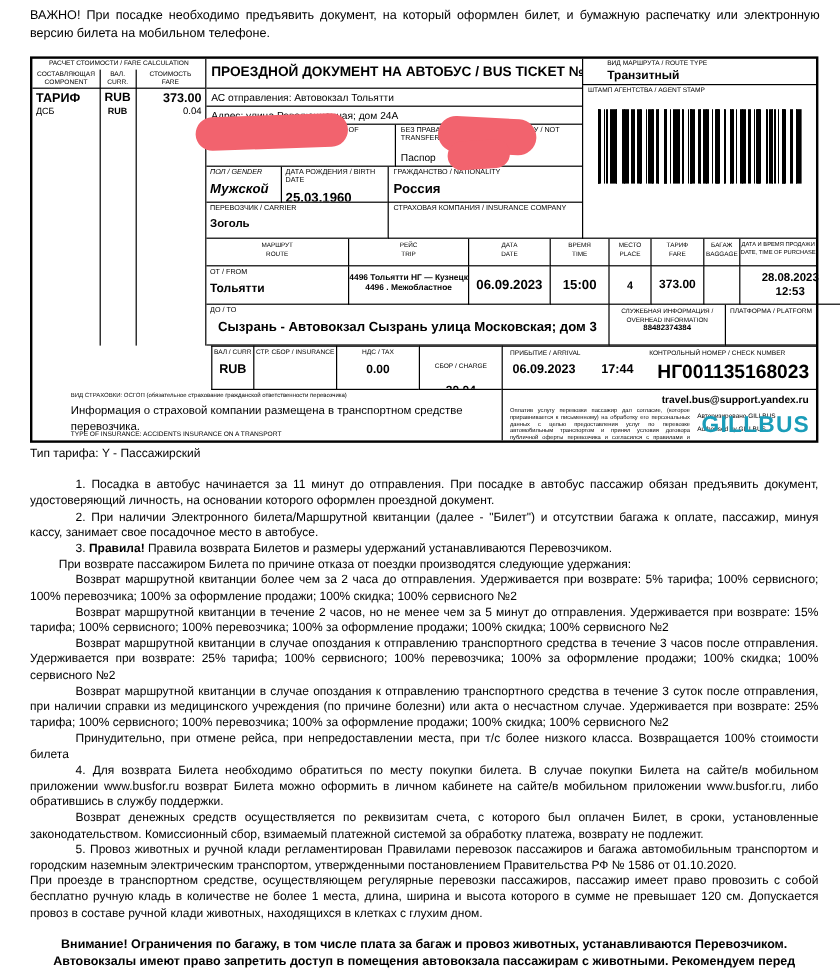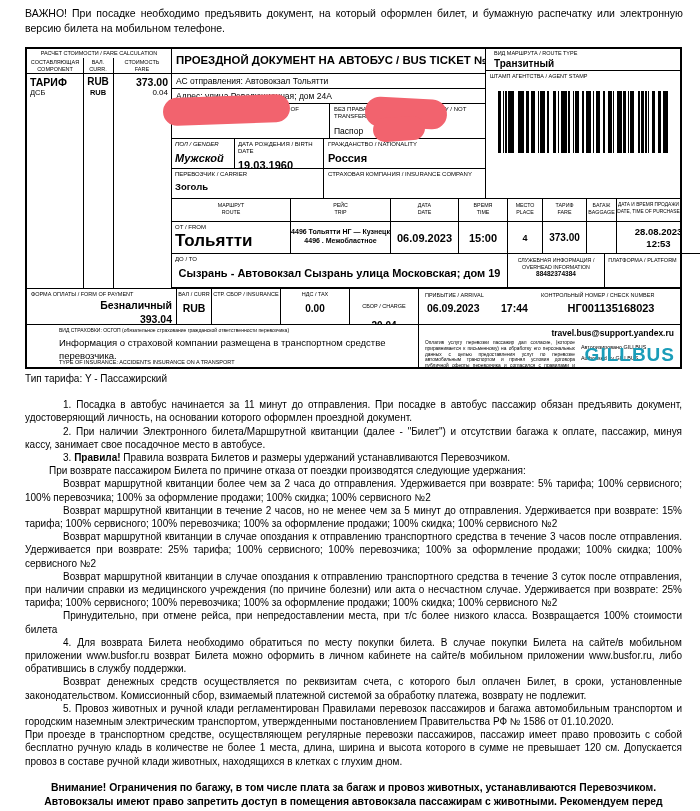--- a/index.html
+++ b/index.html
@@ -96,36 +96,36 @@
       <div class="lbl6">БЕЗ ПРАВА ПЕРЕДАЧИ ДРУГОМУ ЛИЦУ / NOT TRANSFERABLE</div>
       <div style="font-size:8.5px;margin-top:6px;">Паспор</div>
     </div>
 
     <div class="cell bb" style="left:145px;top:90px;width:62px;height:30px;padding:2px 3px;font-style:italic;">
       <div class="lbl6">ПОЛ / GENDER</div>
       <div class="big" style="margin-top:4px;">Мужской</div>
     </div>
     <div class="cell bl bb" style="left:207px;top:90px;width:89px;height:30px;padding:2px 3px;">
       <div class="lbl6">ДАТА РОЖДЕНИЯ / BIRTH DATE</div>
-      <div class="big" style="margin-top:4px;">19.03.1960</div>
+      <div class="big" style="margin-top:4px;">25.03.1960</div>
     </div>
     <div class="cell bb" style="left:145px;top:120px;width:151px;height:30px;padding:2px 3px;">
       <div class="lbl6">ПЕРЕВОЗЧИК / CARRIER</div>
       <div style="font-weight:bold;font-size:9.5px;margin-top:3px;">Зоголь</div>
     </div>
 
     <div class="cell bl bb" style="left:296px;top:90px;width:162px;height:30px;padding:2px 4px;">
       <div class="lbl6">ГРАЖДАНСТВО / NATIONALITY</div>
       <div class="big" style="margin-top:4px;">Россия</div>
     </div>
     <div class="cell bl bb" style="left:296px;top:120px;width:162px;height:30px;padding:2px 4px;">
       <div class="lbl6">СТРАХОВАЯ КОМПАНИЯ / INSURANCE COMPANY</div>
     </div>
 
-    <div class="cell bl bb" style="left:458px;top:0;width:195px;height:22px;padding:1px 8px;">
+    <div class="cell bl bb" style="left:458px;top:0;width:195px;height:22px;padding:1px 20px;">
       <div class="lbl">ВИД МАРШРУТА / ROUTE TYPE</div>
       <div style="font-weight:bold;font-size:10px;margin-top:1px;">Транзитный</div>
     </div>
     <div class="cell bl bb" style="left:458px;top:22px;width:195px;height:128px;padding:2px 4px;">
       <div class="lbl">ШТАМП АГЕНТСТВА / AGENT STAMP</div>
       <div class="barcode"></div>
     </div>
 
     <div class="cell bb ovh" style="left:145px;top:150px;width:118px;height:23px;">
       <div>МАРШРУТ</div>
@@ -155,21 +155,21 @@
       <div>БАГАЖ</div>
         <div>BAGGAGE</div>
     </div>
     <div class="cell bl bb ovh" style="left:589px;top:150px;width:64px;height:23px;font-size:4.8px;">
       <div>ДАТА И ВРЕМЯ ПРОДАЖИ</div>
         <div>DATE, TIME OF PURCHASE</div>
     </div>
 
     <div class="cell bb" style="left:145px;top:173px;width:118px;height:32px;padding:2px 3px;">
       <div class="lbl6">ОТ / FROM</div>
-      <div class="big" style="font-size:17px;margin-top:4px;">Тольятти</div>
+      <div class="big" style="font-size:10px;margin-top:4px;">Тольятти</div>
     </div>
     <div class="cell bl bb trip2" style="left:263px;top:173px;width:100px;height:32px;">
       <div>4496 Тольятти НГ — Кузнецк</div>
       <div>4496 . Межобластное</div>
     </div>
     <div class="cell bl bb ctr" style="left:363px;top:173px;width:68px;height:32px;">
       <div class="big" style="margin-top:10px;">06.09.2023</div>
     </div>
     <div class="cell bl bb ctr" style="left:431px;top:173px;width:49px;height:32px;">
       <div class="big" style="margin-top:10px;">15:00</div>
@@ -181,57 +181,52 @@
       <div style="font-weight:bold;font-size:10px;margin-top:10px;">373.00</div>
     </div>
     <div class="cell bl bb" style="left:559px;top:173px;width:30px;height:32px;"></div>
     <div class="cell bl bb ctr" style="left:589px;top:173px;width:84px;height:32px;">
       <div style="font-weight:bold;font-size:9.5px;margin-top:4px;line-height:12px;">28.08.2023</div>
       <div style="font-weight:bold;font-size:9.5px;line-height:12px;">12:53</div>
     </div>
 
     <div class="cell bb" style="left:145px;top:205px;width:335px;height:34px;padding:2px 3px;">
       <div class="lbl6">ДО / TO</div>
-      <div class="big" style="text-align:center;margin-top:4px;">Сызрань - Автовокзал Сызрань улица Московская; дом 19</div>
+      <div class="big" style="text-align:center;margin-top:4px;">Сызрань - Автовокзал Сызрань улица Московская; дом 3</div>
     </div>
     <div class="cell bl bb" style="left:480px;top:205px;width:97px;height:34px;">
       <div class="ovh">СЛУЖЕБНАЯ ИНФОРМАЦИЯ /</div>
       <div class="ovh" style="padding-top:0;">OVERHEAD INFORMATION</div>
       <div class="ovhv">88482374384</div>
     </div>
     <div class="cell bl bb" style="left:577px;top:205px;width:76px;height:34px;">
       <div class="lbl ctr" style="padding-top:3px;">ПЛАТФОРМА / PLATFORM</div>
     </div>
 
-    <div class="cell bt bb" style="left:0;top:239px;width:149px;height:37px;padding:2px 4px;">
-      <div class="lbl">ФОРМА ОПЛАТЫ / FORM OF PAYMENT</div>
-      <div class="payv rt" style="margin-top:1px;">Безналичный</div>
-      <div class="payv rt" style="margin-top:2px;">393.04</div>
-    </div>
     <div class="cell bl bt bb ctr" style="left:149px;top:239px;width:35px;height:37px;padding-top:2px;">
       <div class="lbl">ВАЛ / CURR</div>
       <div class="payv" style="margin-top:4px;">RUB</div>
     </div>
     <div class="cell bl bt bb ctr" style="left:184px;top:239px;width:69px;height:37px;padding-top:2px;">
       <div class="lbl">СТР. СБОР / INSURANCE</div>
     </div>
     <div class="cell bl bt bb ctr" style="left:253px;top:239px;width:69px;height:37px;padding-top:2px;">
       <div class="lbl">НДС / TAX</div>
       <div style="font-weight:bold;font-size:10px;margin-top:5px;">0.00</div>
     </div>
     <div class="cell bl bt bb ctr" style="left:322px;top:239px;width:69px;height:37px;padding-top:14px;">
       <div class="lbl">СБОР / CHARGE</div>
       <div style="font-weight:bold;font-size:10px;margin-top:10px;">20.04</div>
     </div>
     <div class="cell bl bt bb" style="left:391px;top:239px;width:262px;height:37px;">
       <div class="lbl" style="position:absolute;left:6px;top:3px;">ПРИБЫТИЕ / ARRIVAL</div>
       <div class="lbl" style="position:absolute;left:122px;top:3px;">КОНТРОЛЬНЫЙ НОМЕР / CHECK NUMBER</div>
       <div style="position:absolute;left:8px;top:13px;font-weight:bold;font-size:10.5px;">06.09.2023</div>
       <div style="position:absolute;left:82px;top:13px;font-weight:bold;font-size:10.5px;">17:44</div>
-      <div style="position:absolute;left:128px;top:13px;width:128px;text-align:center;font-weight:bold;font-size:11px;">НГ001135168023</div>
+      <div style="position:absolute;left:128px;top:13px;width:128px;text-align:center;font-weight:bold;font-size:16px;">НГ001135168023</div>
     </div>
 
     <div class="cell" style="left:0;top:276px;width:391px;height:42px;margin-left:28px;">
       <div class="insur-kind">ВИД СТРАХОВКИ: ОСГОП (обязательное страхование гражданской ответственности перевозчика)</div>
       <div class="insur-info">Информация о страховой компании размещена в транспортном средстве перевозчика.</div>
       <div class="insur-type">TYPE OF INSURANCE: ACCIDENTS INSURANCE ON A TRANSPORT</div>
     </div>
     <div class="cell bl" style="left:391px;top:276px;width:262px;height:42px;">
       <div class="email">travel.bus@support.yandex.ru</div>
       <div class="consent">Оплатив услугу перевозки пассажир дал согласие, (которое приравнивается к письменному) на обработку его персональных данных с целью предоставления услуг по перевозке автомобильным транспортом и принял условия договора публичной оферты перевозчика и согласился с правилами и условиями перевозки</div>

